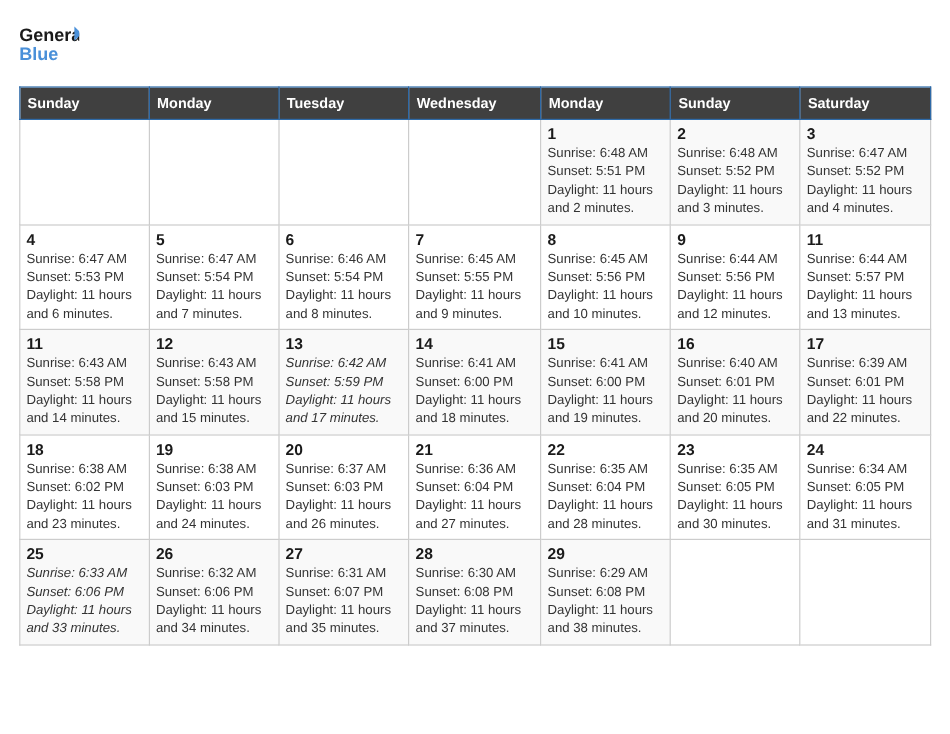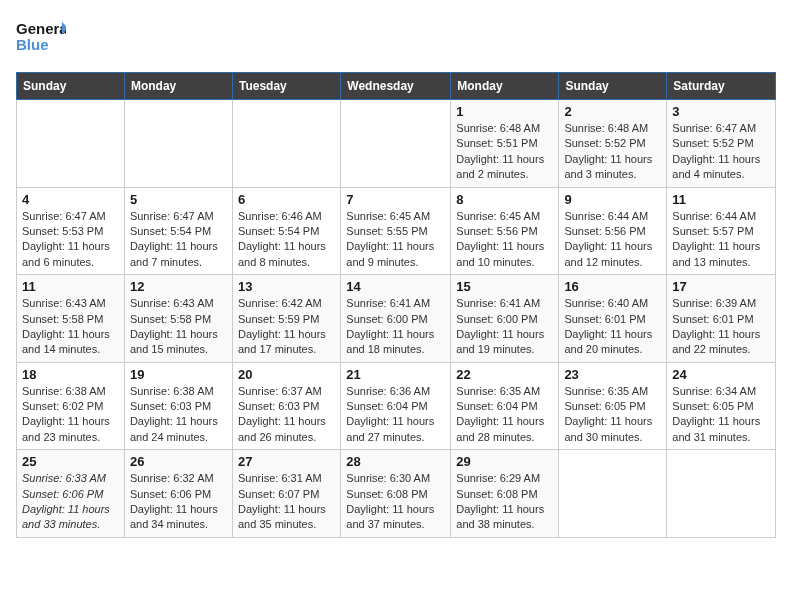--- a/index.html
+++ b/index.html
@@ -183,21 +183,21 @@
 Daylight: 11 hours and 14 minutes.</div>
         </td>
         <td>
           <span class="day-number">12</span>
           <div class="day-info" style="white-space: pre-line;">Sunrise: 6:43 AM
 Sunset: 5:58 PM
 Daylight: 11 hours and 15 minutes.</div>
         </td>
         <td>
           <span class="day-number">13</span>
-          <div class="day-info" style="white-space: pre-line;">Sunrise: 6:42 AM
+          <div class="day-info" style="white-space: pre-line; font-style: italic;">Sunrise: 6:42 AM
 Sunset: 5:59 PM
 Daylight: 11 hours and 17 minutes.</div>
         </td>
         <td>
           <span class="day-number">14</span>
           <div class="day-info" style="white-space: pre-line;">Sunrise: 6:41 AM
 Sunset: 6:00 PM
 Daylight: 11 hours and 18 minutes.</div>
         </td>
         <td>

